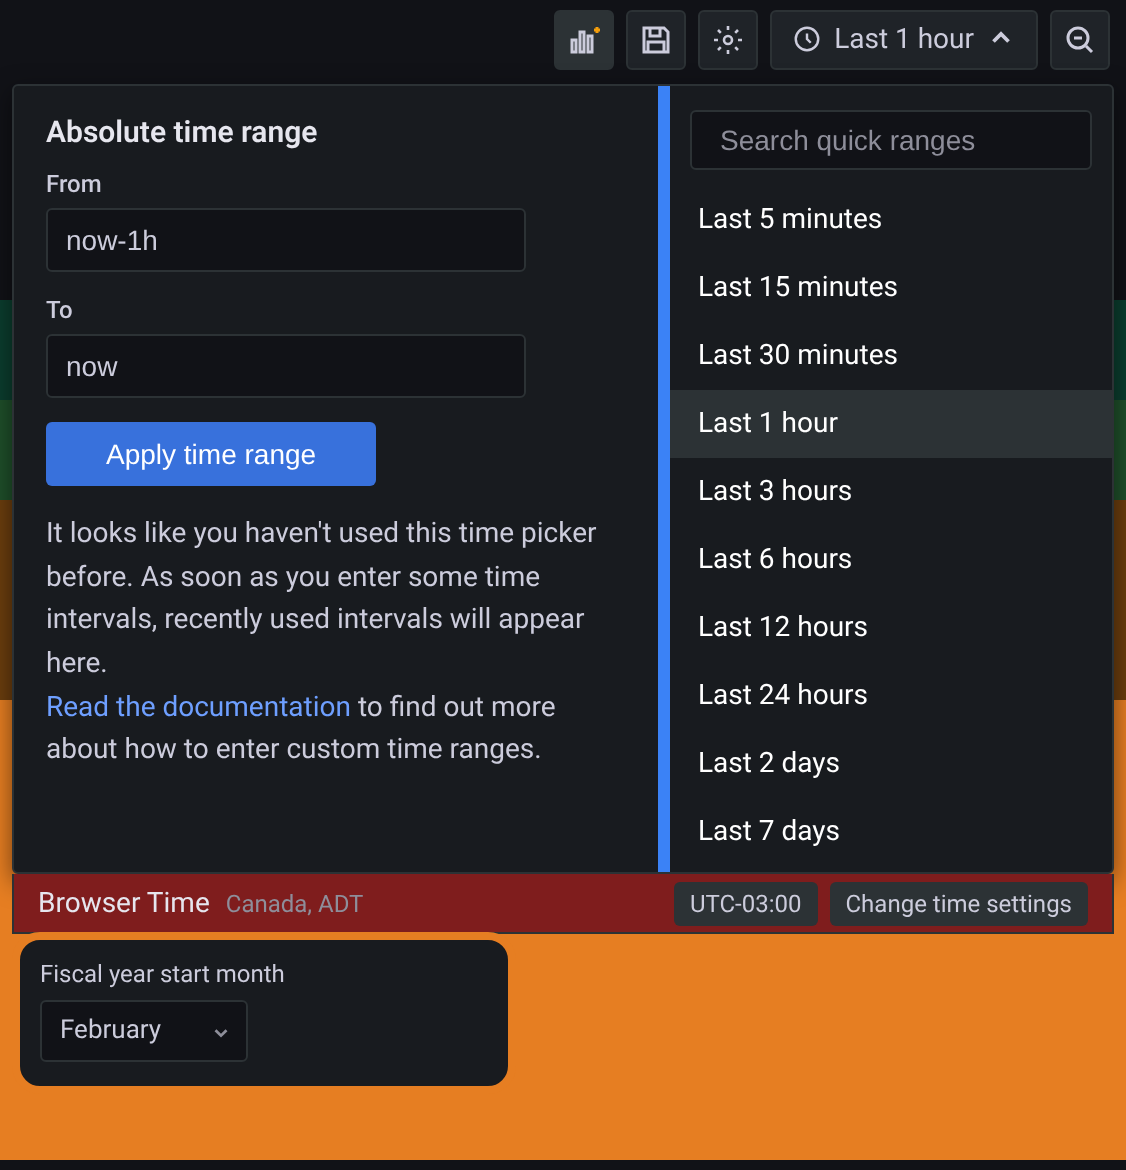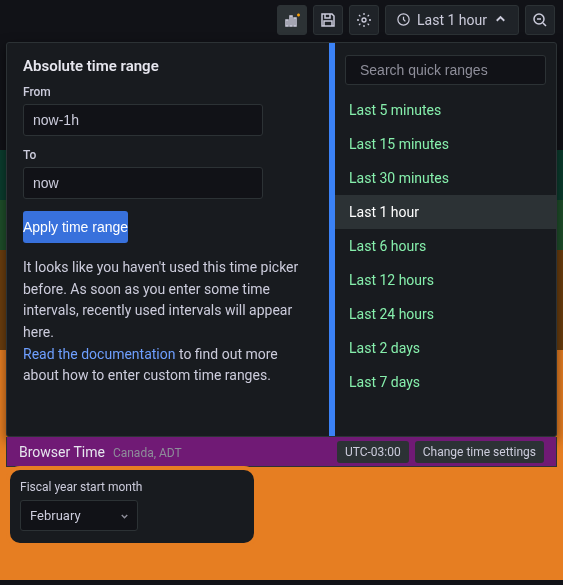--- a/index.html
+++ b/index.html
@@ -71,21 +71,21 @@
   padding: 7px 9px;
   color: #ccccdc;
   font-size: 14px;
   margin-bottom: 12px;
 }
 .apply-btn {
   background: #3871dc;
   color: #fff;
   border: none;
   border-radius: 3px;
-  padding: 8px 0;
+  padding: 8px 30px;
   font-size: 14px;
   font-weight: 500;
   align-self: flex-start;
   cursor: pointer;
 }
 .helper {
   margin-top: 14px;
   font-size: 14px;
   line-height: 1.55;
   color: #ccccdc;
@@ -110,29 +110,29 @@
 .search-box input {
   background: transparent; border: none; outline: none;
   color: #ccccdc; font-size: 14px; flex: 1;
 }
 .search-box input::placeholder { color: #8e8e9a; }
 .search-box svg { width: 14px; height: 14px; color: #8e8e9a; }
 .quick-list { flex: 1; overflow: hidden; }
 .quick-item {
   padding: 9px 14px;
   font-size: 14px;
-  color: #86efac;
+  color: #ffffff;
   cursor: pointer;
 }
 .quick-item.selected { background: #2c3235; color: #fff; }
 .footer-bar {
   position: absolute;
   top: 437px; left: 6px; right: 6px;
   height: 30px;
-  background: #701a75;
+  background: #7f1d1d;
   border: 1px solid #2c3235;
   border-top: none;
   display: flex; align-items: center;
   padding: 0 12px;
   gap: 6px;
 }
 .footer-left { flex: 1; display: flex; align-items: baseline; gap: 8px; }
 .browser-time { font-size: 14px; color: #e6e6ee; }
 .tz-sub { font-size: 12px; color: #8e8e9a; }
 .pill {
@@ -169,21 +169,21 @@
 .tab-switch .tab.active {
   background: #2c3235;
   color: #e6e6ee;
 }
 .fy-label {
   font-size: 12px; color: #ccccdc;
   margin-bottom: 6px;
 }
 .select-wrap {
   position: relative;
-  width: 118px;
+  width: 104px;
 }
 .select-wrap .sel {
   width: 100%;
   background: #111217;
   border: 1px solid #2c3235;
   border-radius: 3px;
   padding: 7px 26px 7px 9px;
   color: #ccccdc;
   font-size: 13px;
 }
@@ -263,20 +263,21 @@
             <path d="M11 11l3 3"></path>
           </svg>
         <input type="text" placeholder="Search quick ranges" style="">
       </div>
     </div>
     <div class="quick-list" id="quick-list">
         <div class="quick-item">Last 5 minutes</div>
         <div class="quick-item">Last 15 minutes</div>
         <div class="quick-item">Last 30 minutes</div>
         <div class="quick-item selected">Last 1 hour</div>
+        <div class="quick-item">Last 3 hours</div>
         <div class="quick-item">Last 6 hours</div>
         <div class="quick-item">Last 12 hours</div>
         <div class="quick-item">Last 24 hours</div>
         <div class="quick-item">Last 2 days</div>
         <div class="quick-item">Last 7 days</div>
       </div>
   </div>
 </div>
 
 <div class="footer-bar">

